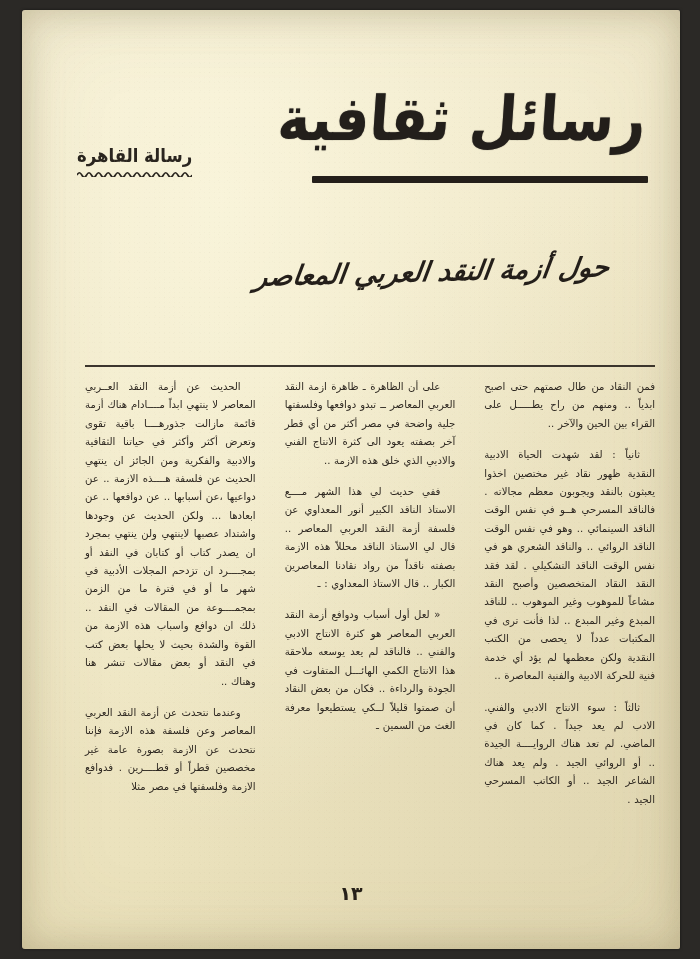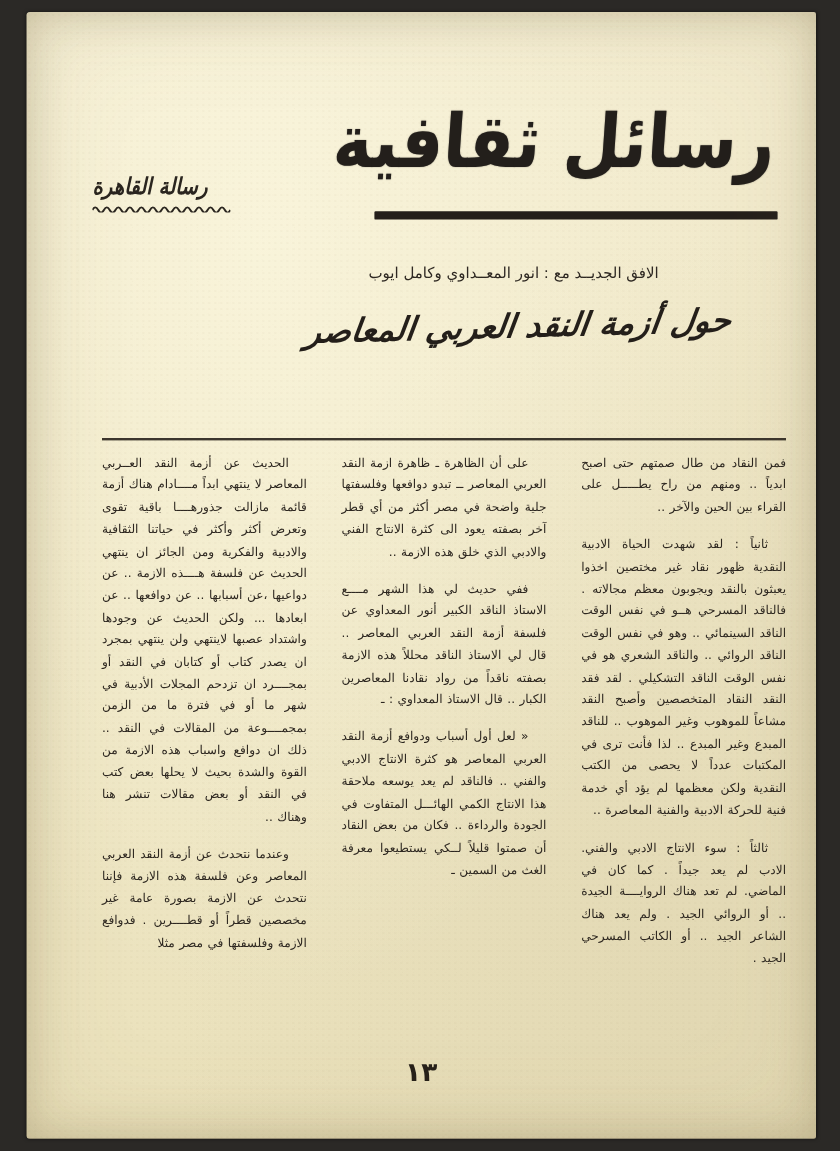--- a/index.html
+++ b/index.html
@@ -79,21 +79,20 @@
     width: 336px;
     height: 7px;
     background: #241f1a;
     border-radius: 1px;
   }
   #section-label-wrap {
     position: absolute;
     left: 55px;
     top: 58px;
     text-align: left;
-    font-style: italic;
   }
   #section-label {
     font-size: 16.5px;
     font-weight: 700;
     color: #2a251f;
     letter-spacing: 0px;
     white-space: nowrap;
     transform: scaleY(1.15);
     display: block;
   }
@@ -169,21 +168,21 @@
   }
   .para.indent { text-indent: 15px; }
   .para:last-child { margin-bottom: 0; }
 
   
   #folio {
     position: absolute;
     left: 0; right: 0;
     top: 872px;
     text-align: center;
-    font-size: 22px;
+    font-size: 19px;
     font-weight: 700;
     color: #262019;
     letter-spacing: 1px;
   }
 </style>
 </head>
 <body>
 
 <div id="scan-page">
 
@@ -196,21 +195,20 @@
     <div id="section-label-wrap">
       <span id="section-label">رسالة القاهرة</span>
       <svg id="section-squiggle" viewBox="0 0 115 7" preserveAspectRatio="none">
         <path d="M0 5 Q2.4 0.6 4.8 5 T9.6 5 T14.4 5 T19.2 5 T24 5 T28.8 5 T33.6 5 T38.4 5
                  T43.2 5 T48 5 T52.8 5 T57.6 5 T62.4 5 T67.2 5 T72 5 T76.8 5 T81.6 5
                  T86.4 5 T91.2 5 T96 5 T100.8 5 T105.6 5 T110.4 5 T115 5" fill="none" stroke="currentColor" stroke-width="1.6"></path>
       </svg>
     </div>
   </div>
 
-  <div id="kicker">الافق الجديــد مع : انور المعــداوي وكامل ايوب</div>
 
   <div id="calligraphy-title">حول أزمة النقد العربي المعاصر</div>
 
   <div id="rule-above-columns"></div>
 
   <div id="columns">
 
     <div class="column">
       <p class="para indent">الحديث عن أزمة النقد العــربي المعاصر لا ينتهي ابداً مــــادام هناك أزمة قائمة مازالت جذورهــــا باقية تقوى وتعرض أكثر وأكثر في حياتنا الثقافية والادبية والفكرية ومن الجائز ان ينتهي الحديث عن فلسفة هــــذه الازمة .. عن دواعيها ،عن أسبابها .. عن دوافعها .. عن ابعادها ... ولكن الحديث عن وجودها واشتداد عصبها لاينتهي ولن ينتهي بمجرد ان يصدر كتاب أو كتابان في النقد أو بمجــــرد ان تزدحم المجلات الأدبية في شهر ما أو في فترة ما من الزمن بمجمــــوعة من المقالات في النقد .. ذلك ان دوافع واسباب هذه الازمة من القوة والشدة بحيث لا يحلها بعض كتب في النقد أو بعض مقالات تنشر هنا وهناك ..</p>
       <p class="para indent">وعندما نتحدث عن أزمة النقد العربي المعاصر وعن فلسفة هذه الازمة فإننا نتحدث عن الازمة بصورة عامة غير مخصصين قطراً أو قطــــرين . فدوافع الازمة وفلسفتها في مصر مثلا</p>

